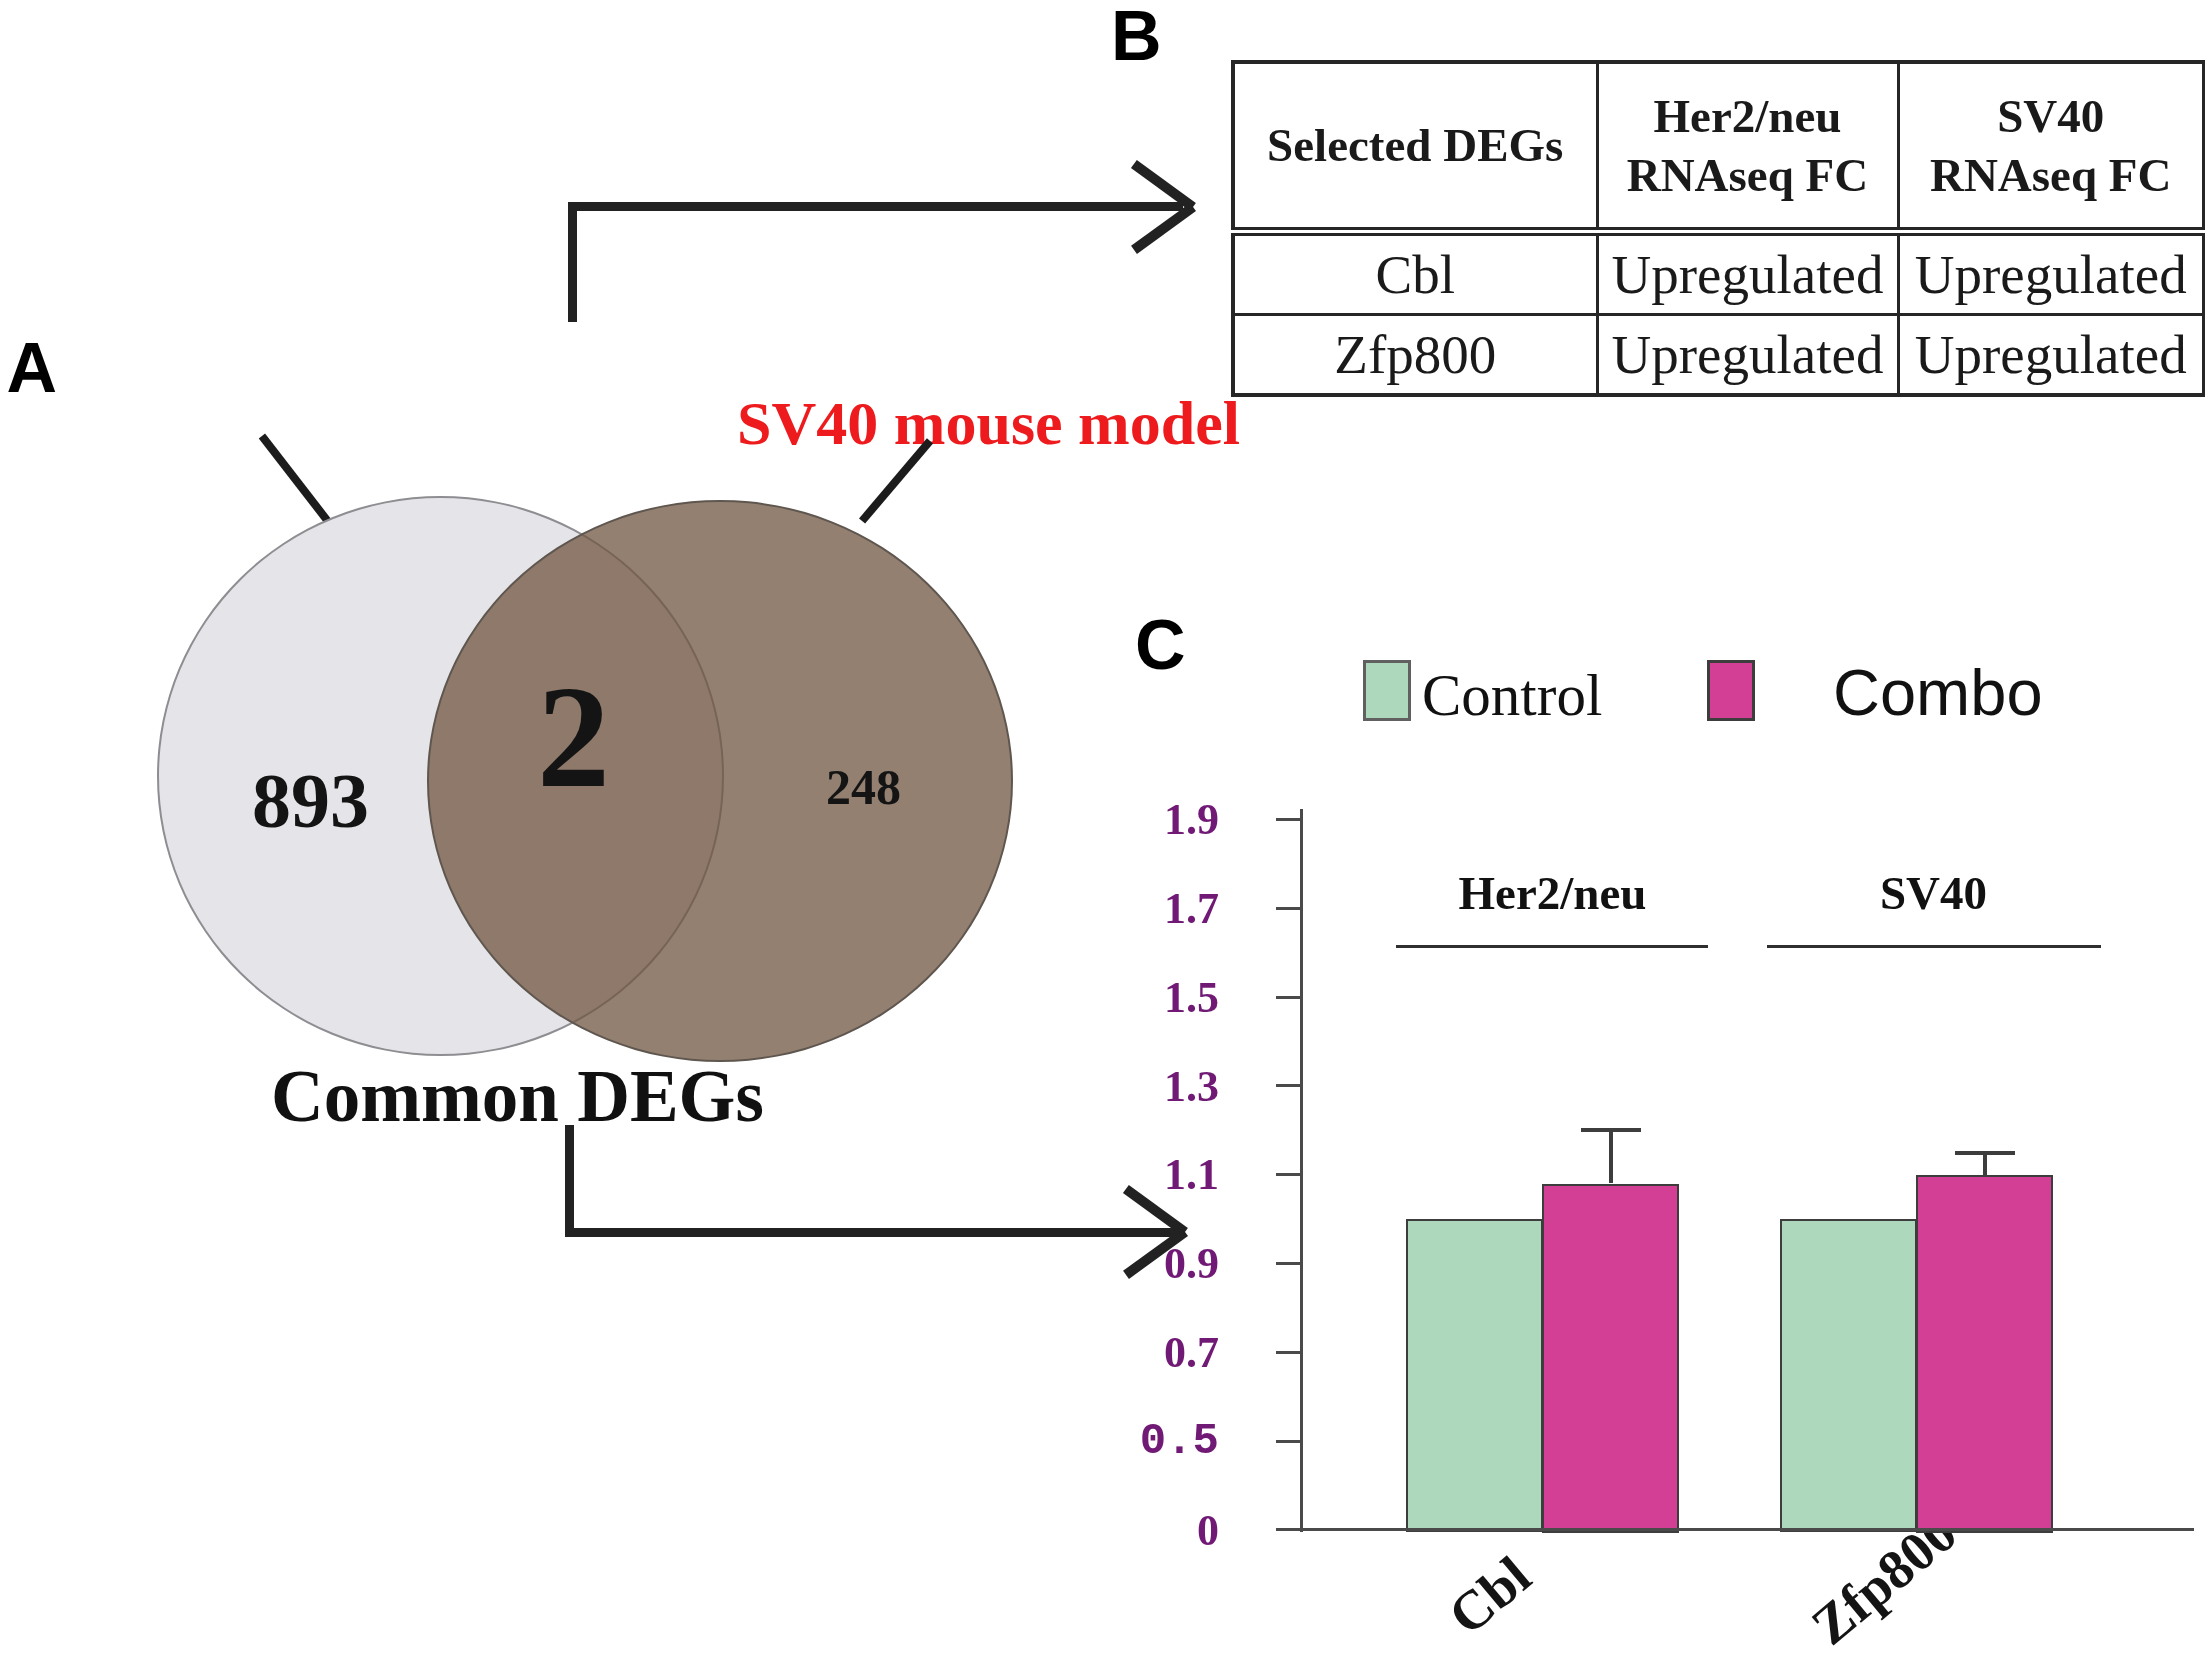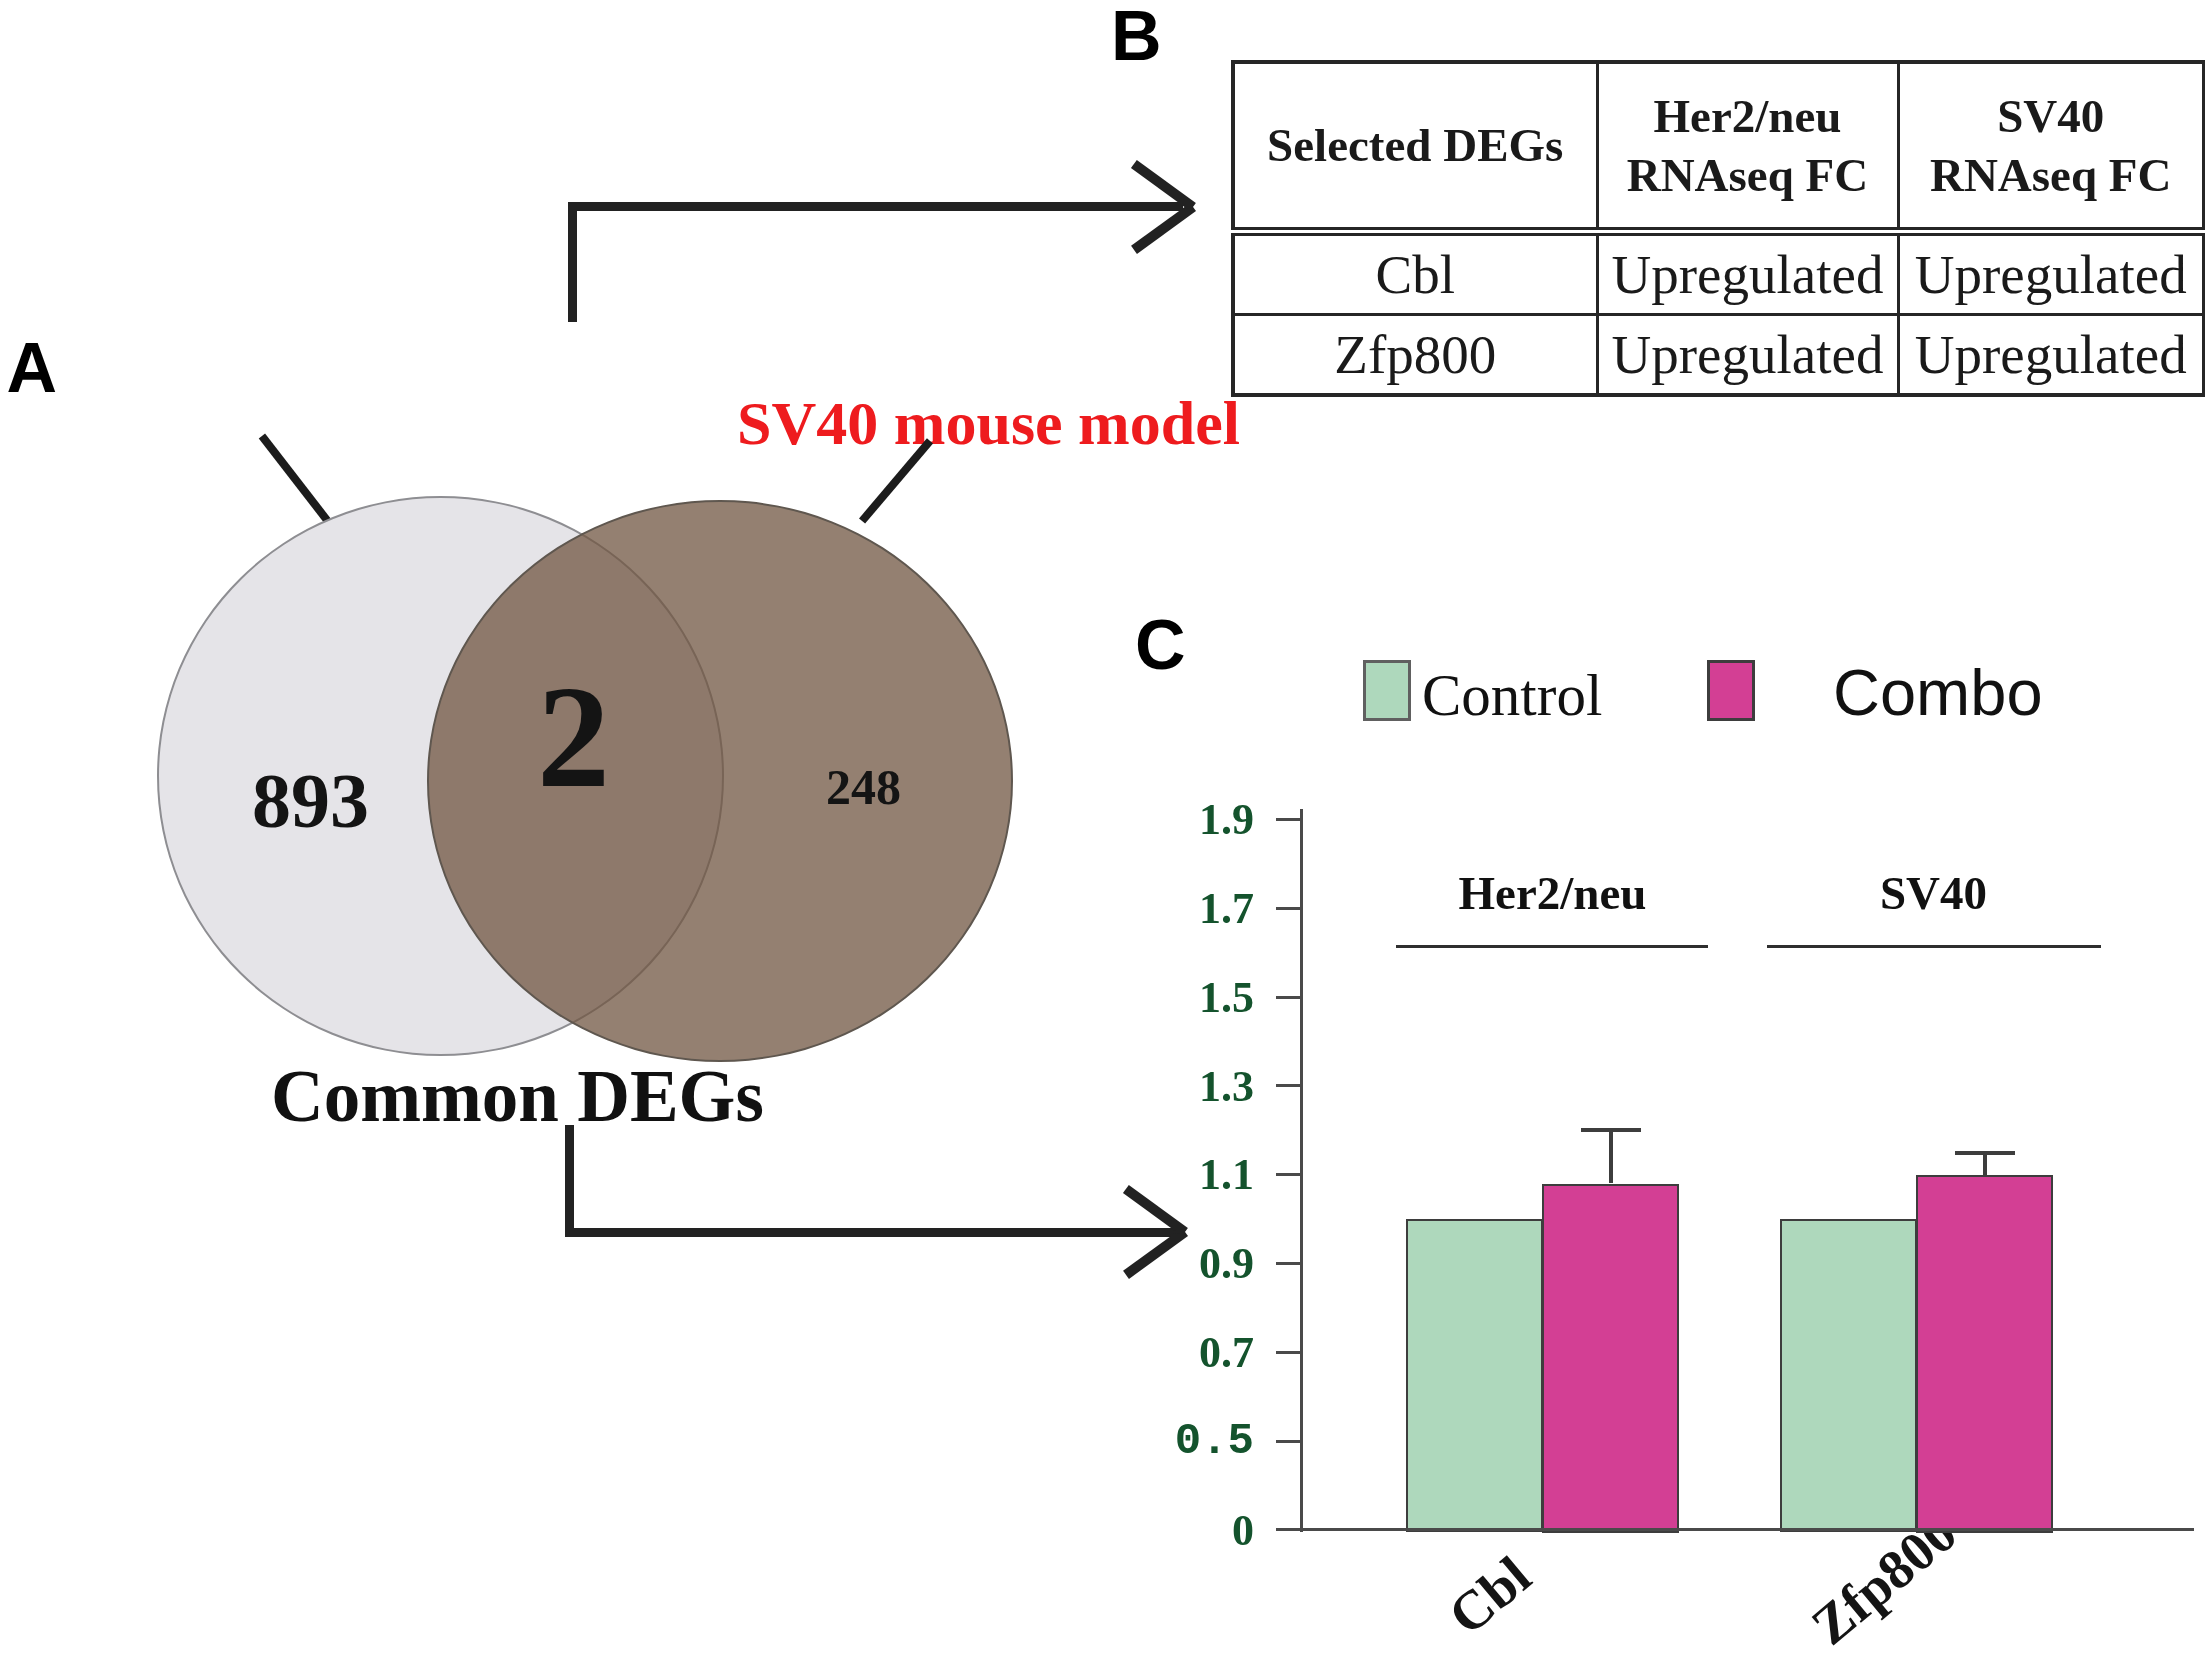--- a/index.html
+++ b/index.html
@@ -32,22 +32,22 @@
   .swatch{position:absolute;width:48px;height:61px;box-sizing:border-box;}
   #legend-swatch-control{left:1363px;top:660px;border:3.3px solid #606060;}
   #legend-swatch-combo{left:1707px;top:660px;border:3.3px solid #3d3d3d;}
   #legend-label-control{position:absolute;left:1422px;top:665px;font-size:59px;line-height:61px;}
   #legend-label-combo{position:absolute;left:1797px;top:662px;font-size:65px;line-height:61px;
                       font-family:"Liberation Sans","DejaVu Sans",sans-serif;margin-left:36px;}
   
   #y-axis-line{left:1300px;top:809px;width:3.3px;height:723px;background:#4a4a4a;z-index:4;}
   #x-axis-line{left:1300px;top:1528px;width:894px;height:3.3px;background:#4a4a4a;z-index:4;}
   .tickmark{position:absolute;left:1276px;width:25px;height:3.3px;background:#4a4a4a;}
-  .ticklabel{position:absolute;left:1091px;width:163px;text-align:right;font-size:44px;
-             font-weight:700;line-height:47px;color:#14532d;}
+  .ticklabel{position:absolute;left:1056px;width:163px;text-align:right;font-size:44px;
+             font-weight:700;line-height:47px;color:#701a75;}
   .group-header{position:absolute;width:273px;text-align:center;font-size:47px;font-weight:700;line-height:1;}
   #group-header-her2{left:1416px;top:870px;}
   #group-header-sv40{left:1797px;top:870px;}
   .group-underline{position:absolute;height:3.3px;background:#2f2f2f;}
   #group-underline-her2{left:1396px;top:945px;width:312px;}
   #group-underline-sv40{left:1767px;top:945px;width:334px;}
   .bar{position:absolute;box-sizing:border-box;border:2.6px solid #3d3d3d;z-index:3;}
   .err{position:absolute;background:#3d3d3d;z-index:5;}
   .xcat{position:absolute;font-size:55px;font-weight:700;line-height:1;transform:rotate(-40deg);
         transform-origin:0 0;white-space:nowrap;color:#141414;}

